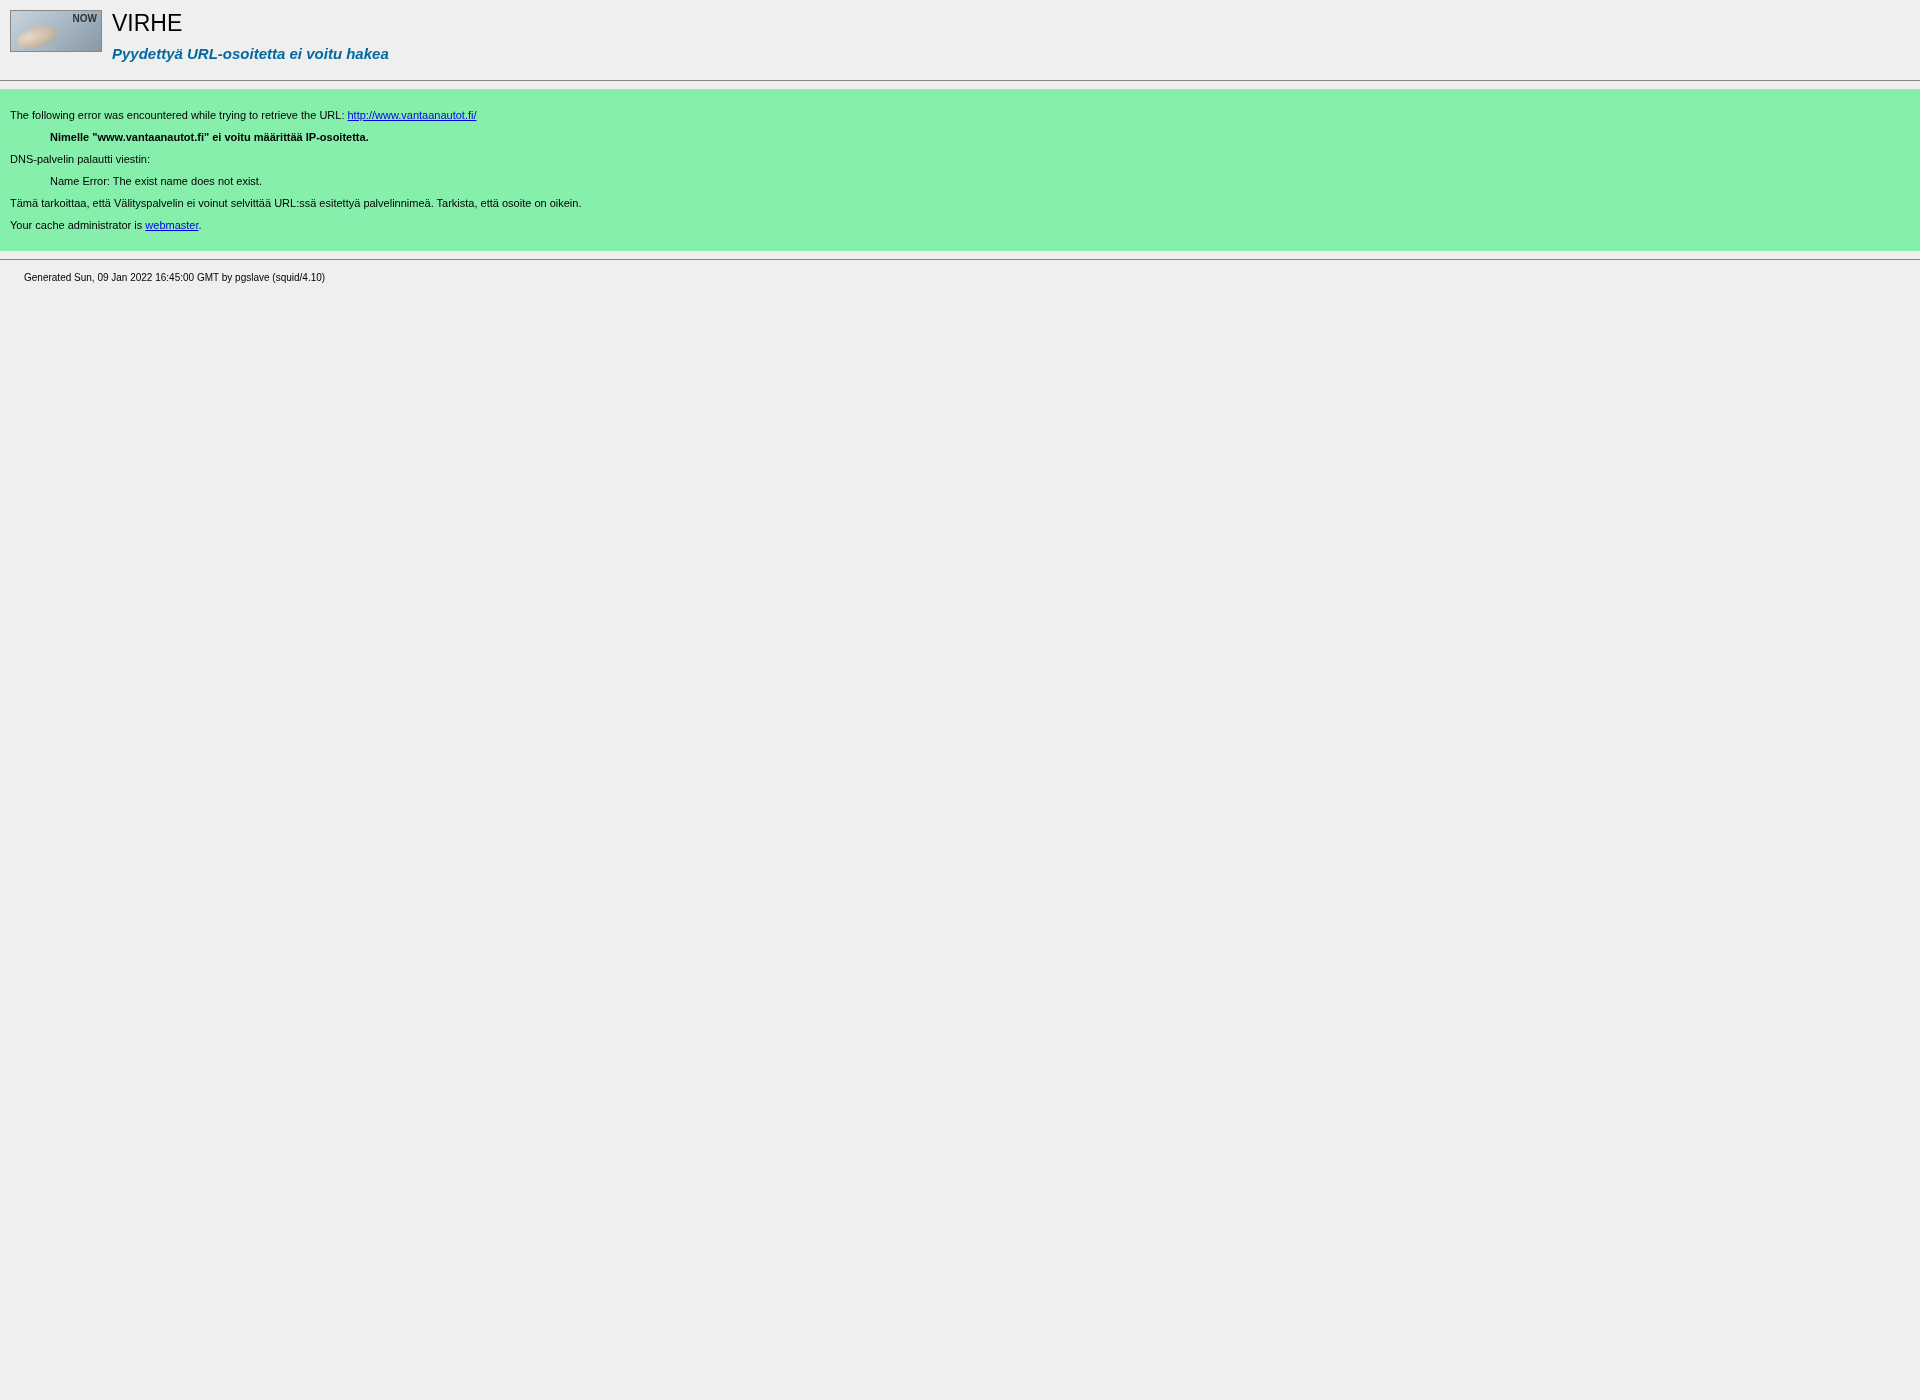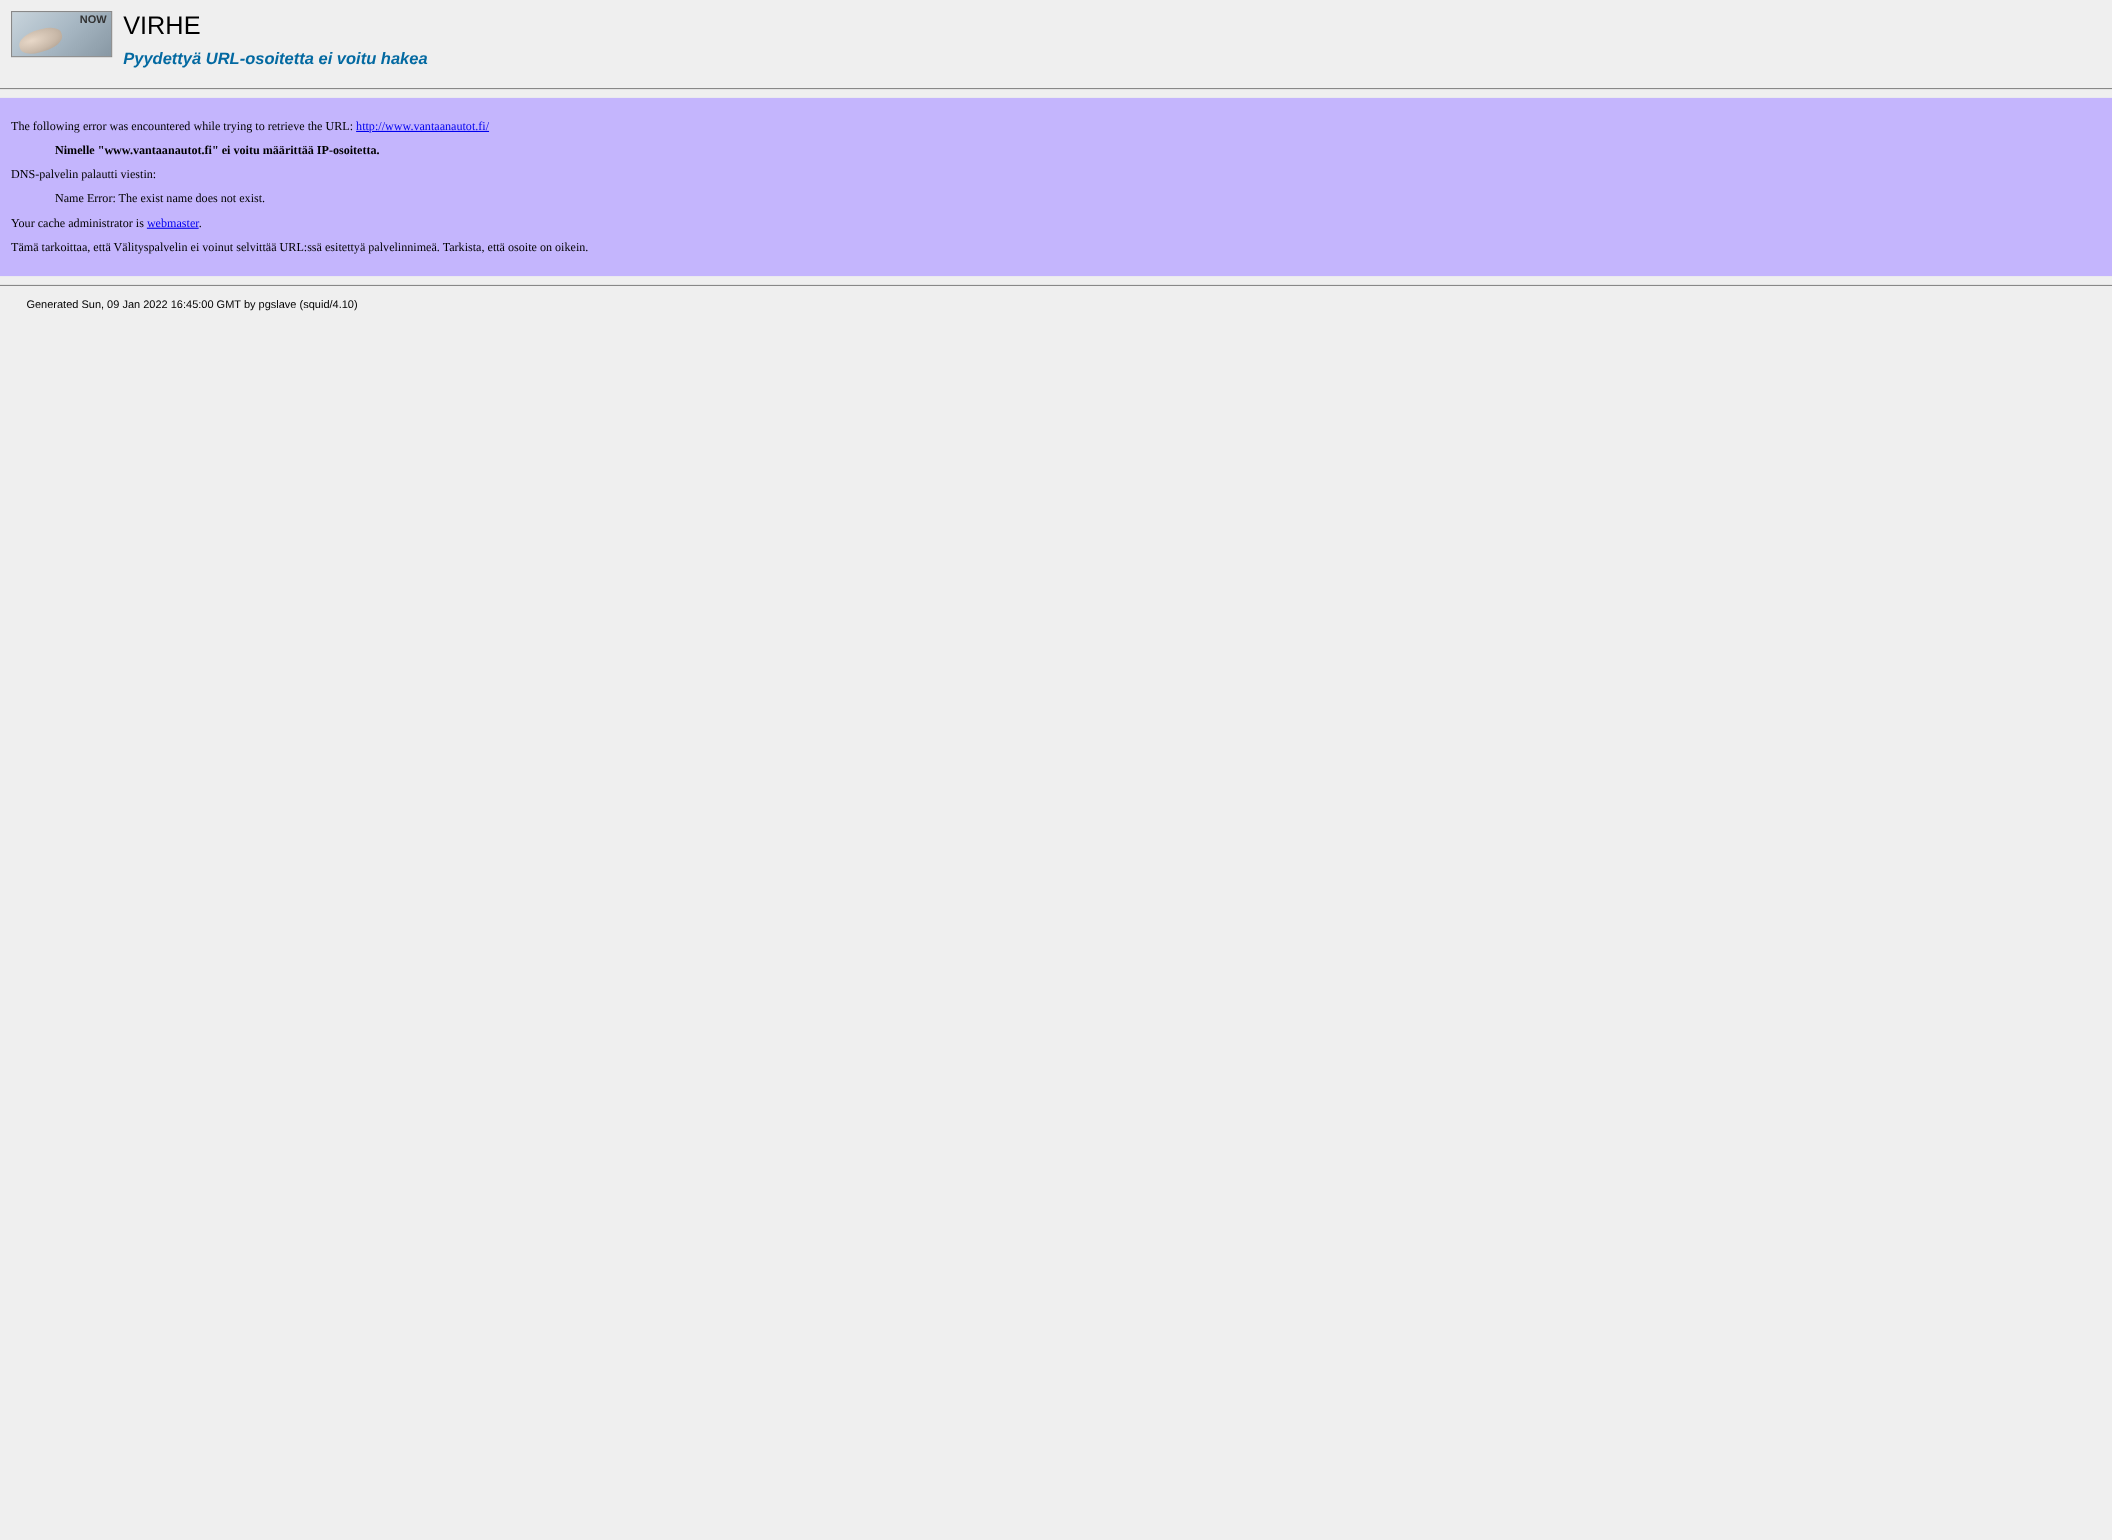--- a/index.html
+++ b/index.html
@@ -63,23 +63,22 @@
       font-weight: bold;
       color: #0369a1;
       font-style: italic;
     }
     hr {
       border: none;
       border-top: 1px solid #888;
       margin: 8px 0;
     }
     .content {
-      background-color: #c4b5fd;
+      background-color: #86efac;
       padding: 10px;
-      font-family: Liberation Serif, serif;
     }
     .content p {
       margin: 10px 0;
       font-size: 11px;
       color: #000;
     }
     .content blockquote {
       margin: 10px 0 10px 40px;
       font-size: 11px;
     }
@@ -116,23 +115,23 @@
   <p>
     <span>The following error was encountered while trying to retrieve the URL: </span><a href="#">http://www.vantaanautot.fi/</a>
   </p>
   <blockquote class="bold">
     <span>Nimelle "www.vantaanautot.fi" ei voitu määrittää IP-osoitetta.</span>
   </blockquote>
   <p>DNS-palvelin palautti viestin:</p>
   <blockquote>
     <span>Name Error: The exist name does not exist.</span>
   </blockquote>
+  <p>Tämä tarkoittaa, että Välityspalvelin ei voinut selvittää URL:ssä esitettyä palvelinnimeä. Tarkista, että osoite on oikein.</p>
   <p>
     <span>Your cache administrator is </span><a href="#">webmaster</a><span>.</span>
   </p>
-  <p>Tämä tarkoittaa, että Välityspalvelin ei voinut selvittää URL:ssä esitettyä palvelinnimeä. Tarkista, että osoite on oikein.</p>
 </div>
 
 <hr>
 
 <div class="footer">
   <span>Generated Sun, 09 Jan 2022 16:45:00 GMT by pgslave (squid/4.10)</span>
 </div>
 
 </body></html>

